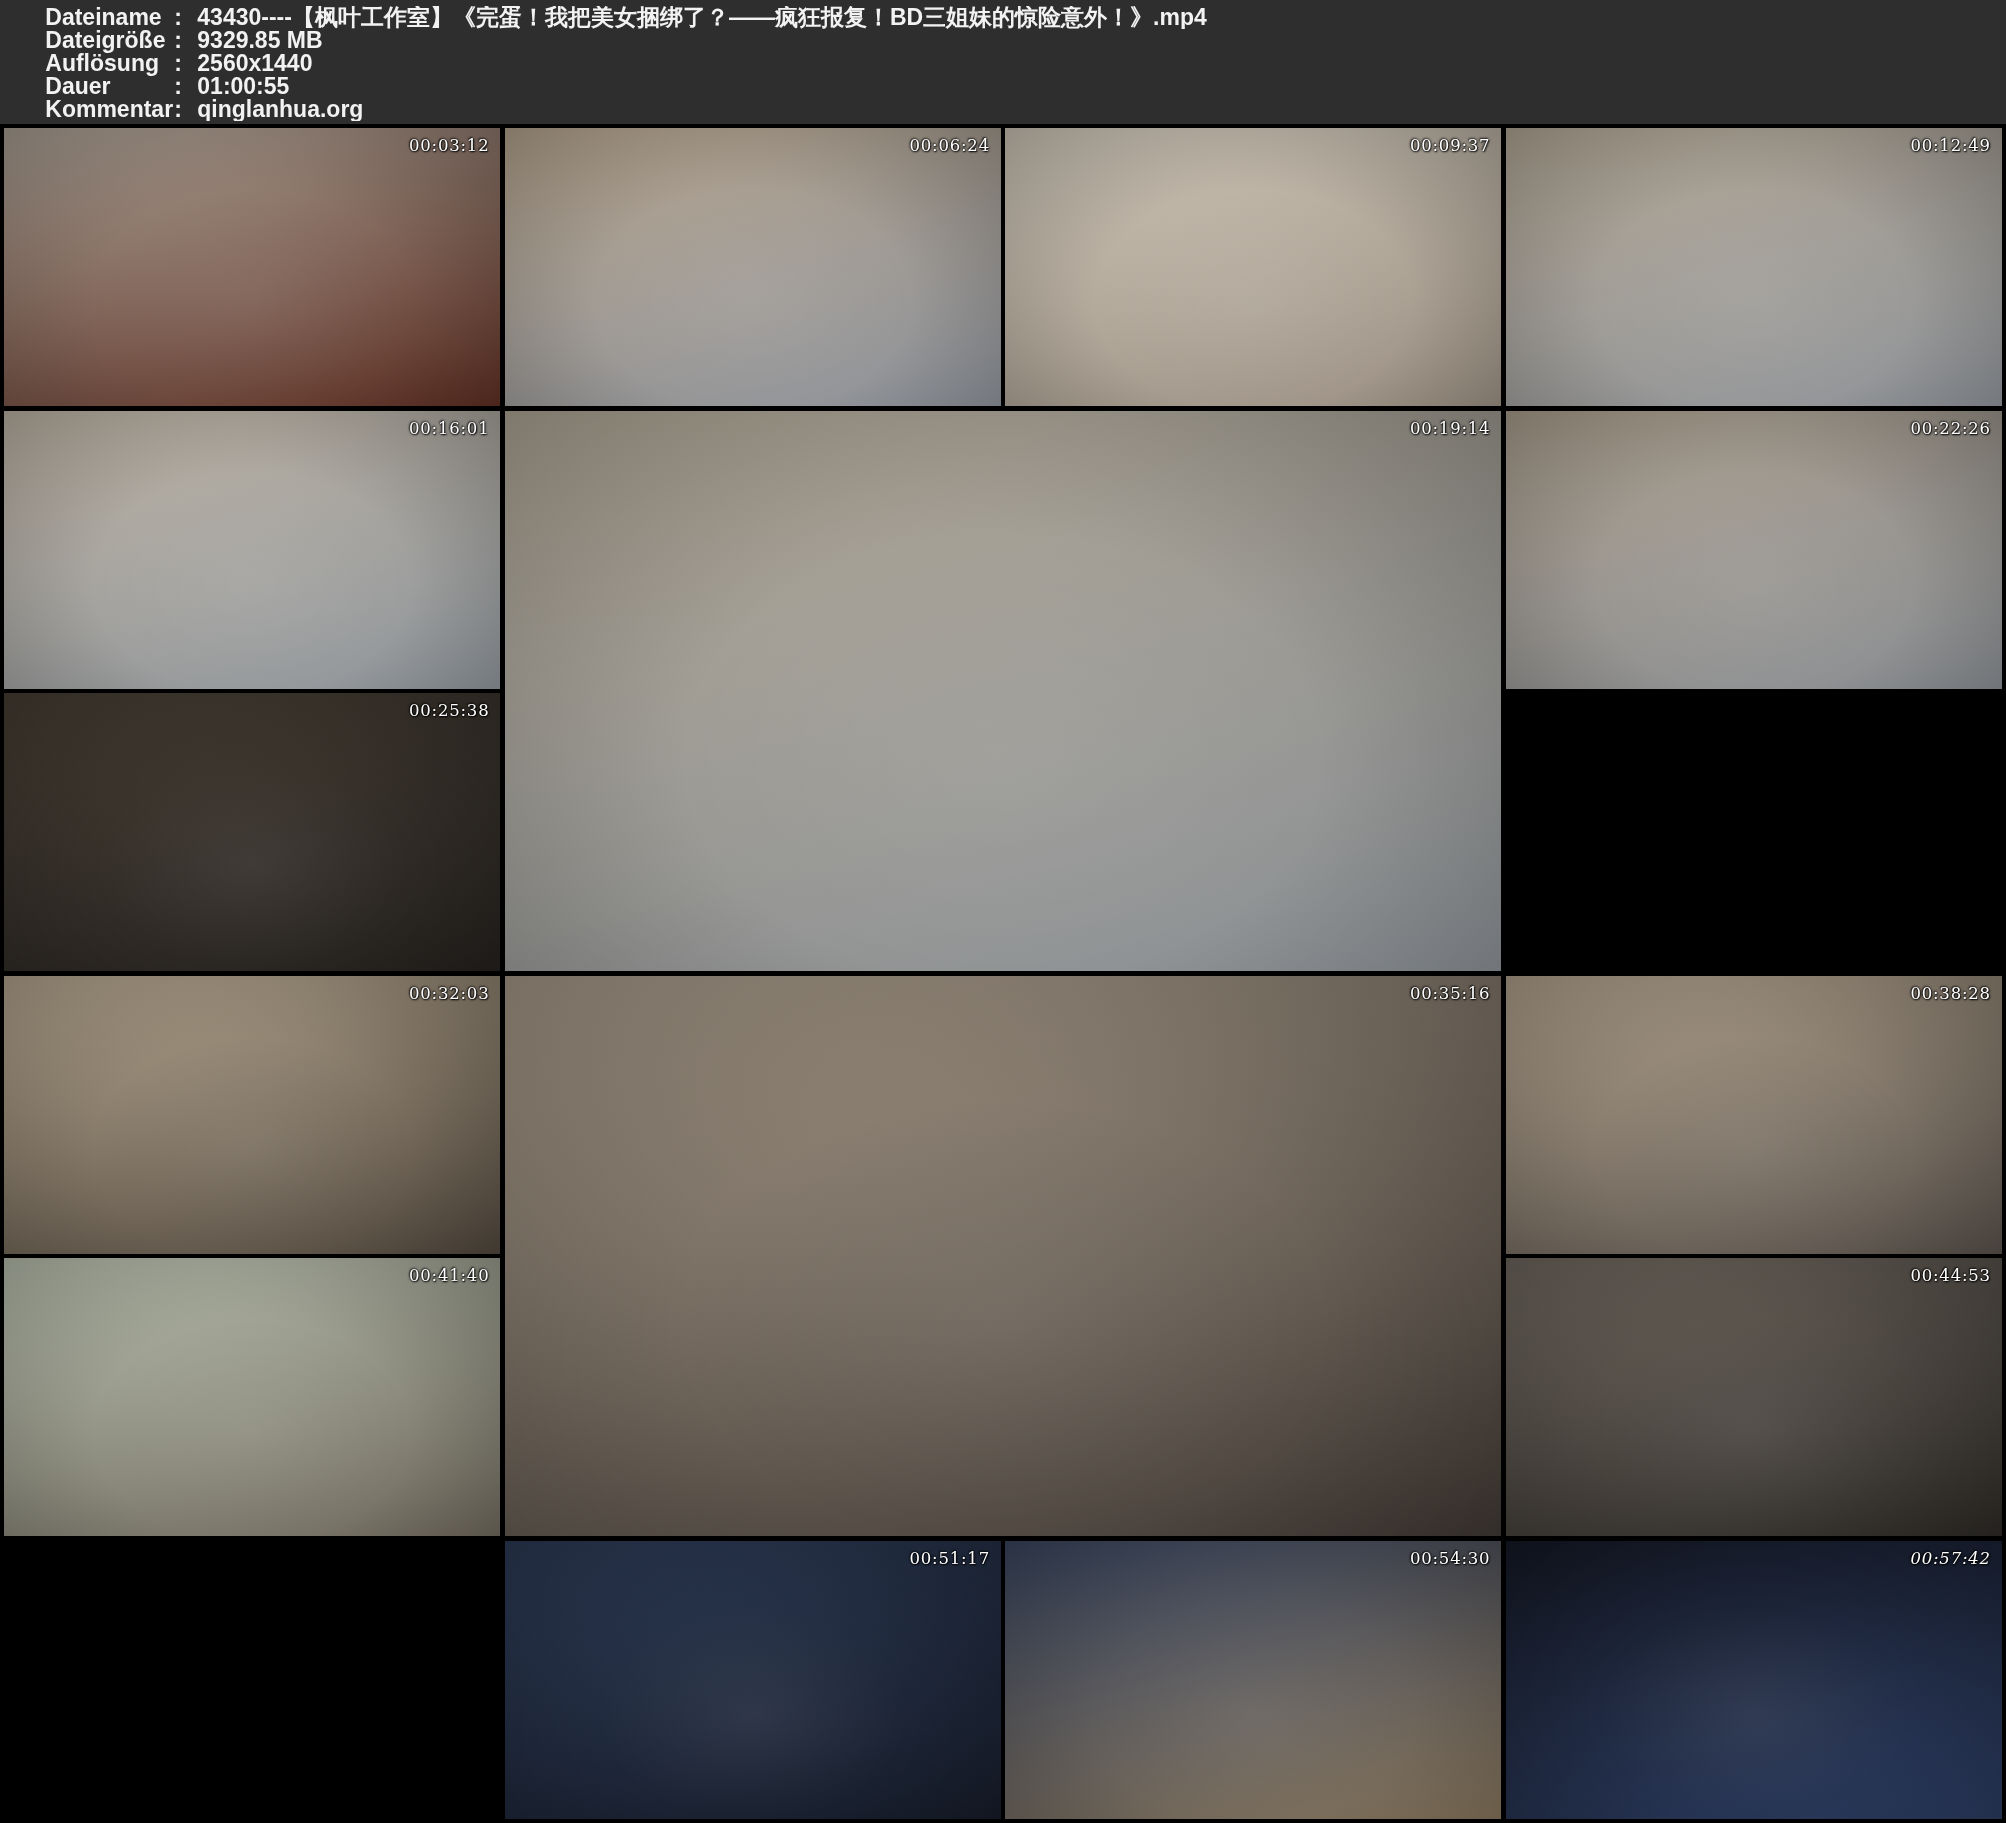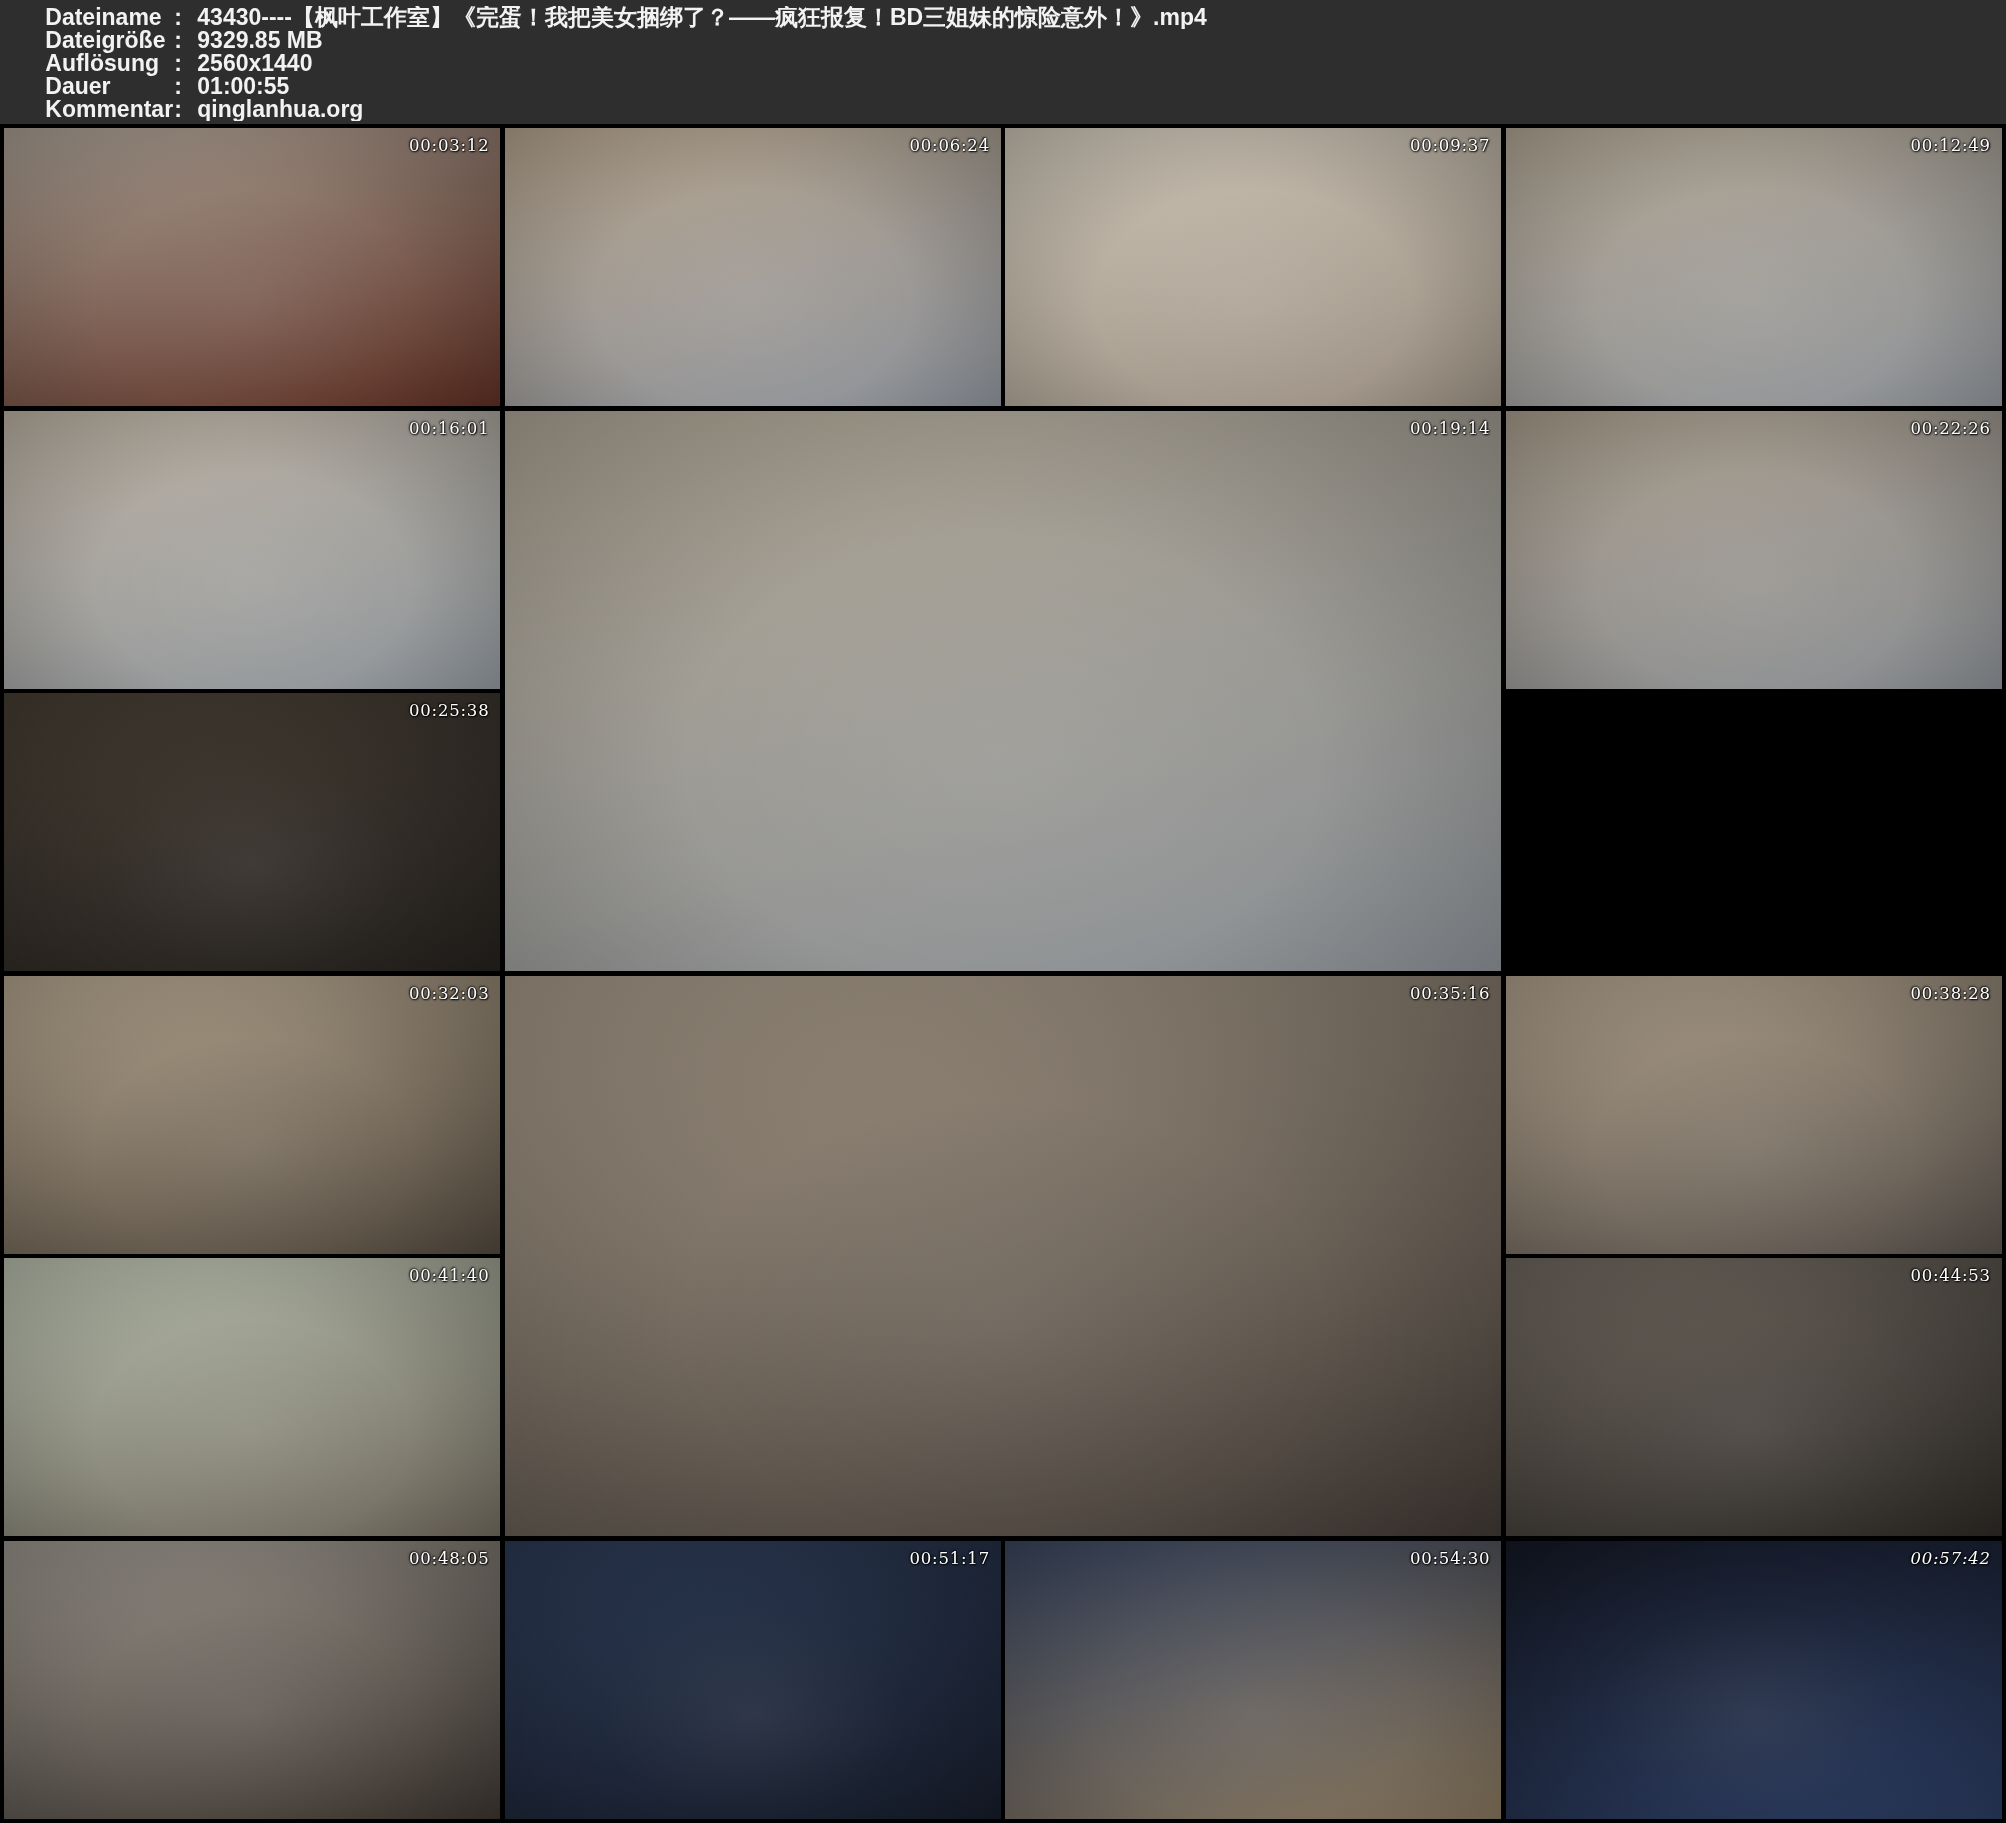--- a/index.html
+++ b/index.html
@@ -159,23 +159,20 @@
       <span class="ts">00:38:28</span>
     </div>
 
     <div class="thumb r5c1" style="background: linear-gradient(165deg, rgb(184, 191, 174) 0%, rgb(110, 104, 92) 100%);">
       <span class="ts">00:41:40</span>
     </div>
     <div class="thumb r5c4" style="background: linear-gradient(165deg, rgb(110, 103, 94) 0%, rgb(44, 41, 37) 100%);">
       <span class="ts">00:44:53</span>
     </div>
 
-    <div class="thumb r6c1" style="background: linear-gradient(165deg, rgb(154, 149, 140) 0%, rgb(58, 52, 46) 100%);">
-      <span class="ts">00:48:05</span>
-    </div>
     <div class="thumb r6c2" style="background: linear-gradient(165deg, rgb(44, 58, 85) 0%, rgb(21, 27, 40) 100%);">
       <span class="ts">00:51:17</span>
     </div>
     <div class="thumb r6c3" style="background: linear-gradient(165deg, rgb(57, 69, 94) 0%, rgb(132, 115, 90) 100%);">
       <span class="ts">00:54:30</span>
     </div>
     <div class="thumb r6c4" style="background: linear-gradient(165deg, rgb(20, 24, 36) 0%, rgb(42, 58, 94) 100%); font-style: italic;">
       <span class="ts">00:57:42</span>
     </div>
   </div>

